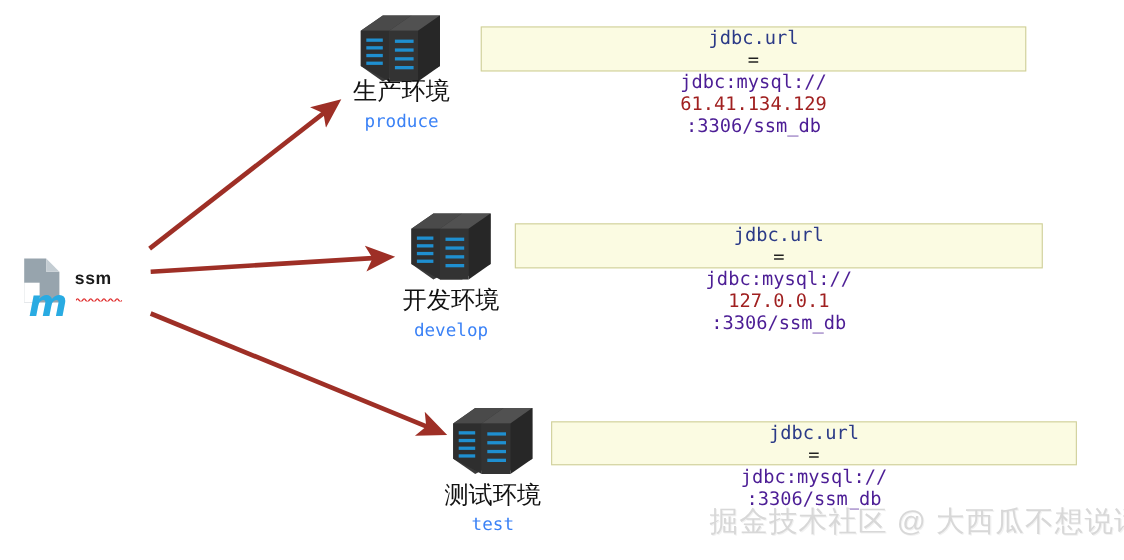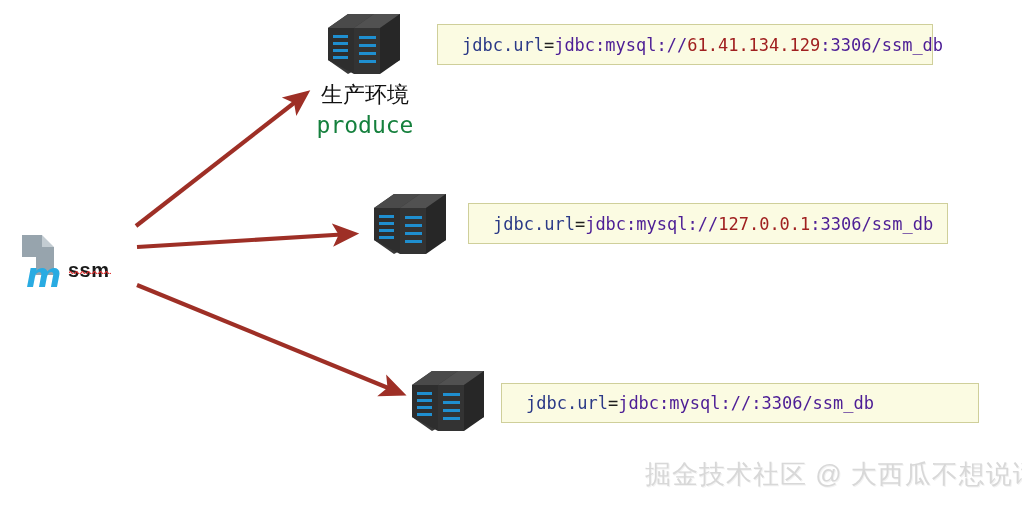--- a/index.html
+++ b/index.html
@@ -29,23 +29,23 @@
 
   
   .proj-icon {
     left: 12px;
     top: 229px;
     width: 56px;
     height: 60px;
   }
   .proj-label {
     left: 68px;
-    top: 259px;
-    font-family: "Liberation Sans", sans-serif;
-    font-size: 20px;
+    top: 245px;
+    font-family: "Liberation Sans", sans-serif;
+    font-size: 16px;
     font-weight: 600;
     letter-spacing: 0.5px;
     color: #1a1a1a;
   }
   .squiggle {
     position: absolute;
     left: 69px;
     top: 270px;
     width: 42px;
     height: 4px;
@@ -57,40 +57,41 @@
   
   .env-cn {
     font-family: "Liberation Sans", sans-serif;
     font-size: 22px;
     color: #111111;
     white-space: nowrap;
     text-align: center;
   }
   .env-en {
     font-family: "DejaVu Sans Mono", monospace;
-    font-size: 23px;
-    color: #15803d;
+    font-size: 16px;
+    color: #3b82f6;
     white-space: nowrap;
     text-align: center;
     margin-top: 2px;
   }
   .env-block { text-align: center; }
 
   
   .url-box {
     background: #fbfbe2;
     border: 1px solid #cfcf9a;
     box-sizing: border-box;
     display: flex;
     align-items: center;
-    padding: 0 24px;
+    padding: 0 4px;
     font-family: "DejaVu Sans Mono", monospace;
     font-size: 17px;
     white-space: nowrap;
     letter-spacing: 0px;
+    flex-direction: column;
   }
   .t-key   { color: #2b3a87; }
   .t-eq    { color: #1f1f1f; }
   .t-green { color: #4c1d95; }
   .t-ip    { color: #a02020; font-weight: normal; }
 
   
   .watermark {
     left: 645px;
     top: 457px;
@@ -156,21 +157,21 @@
 
       <g fill="#1f8fd0">
         <rect x="37" y="28" width="17" height="3"></rect>
         <rect x="37" y="36" width="17" height="3"></rect>
         <rect x="37" y="44" width="17" height="3"></rect>
         <rect x="37" y="52" width="17" height="3"></rect>
       </g>
     </svg>
   </div>
 
-  <div class="abs env-block" style="left:295px; top:80px; width:140px;">
+  <div class="abs env-block" style="left:295px; top:68px; width:140px;">
     <div class="env-cn">生产环境</div>
     <div class="env-en">produce</div>
   </div>
 
   <div class="abs url-box" style="left:437px; top:24px; width:496px; height:41px;">
     <span class="t-key">jdbc.url</span>
       <span class="t-eq">=</span>
       <span class="t-green">jdbc:mysql://</span>
       <span class="t-ip">61.41.134.129</span>
       <span class="t-green">:3306/ssm_db</span>
@@ -193,20 +194,24 @@
       </g>
       <g fill="#1f8fd0">
         <rect x="37" y="28" width="17" height="3"></rect>
         <rect x="37" y="36" width="17" height="3"></rect>
         <rect x="37" y="44" width="17" height="3"></rect>
         <rect x="37" y="52" width="17" height="3"></rect>
       </g>
     </svg>
   </div>
 
+  <div class="abs env-block" style="left:340px; top:258px; width:140px;">
+    <div class="env-cn">开发环境</div>
+    <div class="env-en">develop</div>
+  </div>
 
   <div class="abs url-box" style="left:468px; top:203px; width:480px; height:41px;">
     <span class="t-key">jdbc.url</span>
       <span class="t-eq">=</span>
       <span class="t-green">jdbc:mysql://</span>
       <span class="t-ip">127.0.0.1</span>
       <span class="t-green">:3306/ssm_db</span>
   </div>
 
   <div class="abs" style="left:406px; top:365px;">
@@ -226,20 +231,24 @@
       </g>
       <g fill="#1f8fd0">
         <rect x="37" y="28" width="17" height="3"></rect>
         <rect x="37" y="36" width="17" height="3"></rect>
         <rect x="37" y="44" width="17" height="3"></rect>
         <rect x="37" y="52" width="17" height="3"></rect>
       </g>
     </svg>
   </div>
 
+  <div class="abs env-block" style="left:378px; top:435px; width:140px;">
+    <div class="env-cn">测试环境</div>
+    <div class="env-en">test</div>
+  </div>
 
   <div class="abs url-box" style="left:501px; top:383px; width:478px; height:40px;">
     <span class="t-key">jdbc.url</span>
       <span class="t-eq">=</span>
       <span class="t-green">jdbc:mysql://</span>
       <span class="t-green">:3306/ssm_db</span>
   </div>
 
   <div class="abs watermark">掘金技术社区 @ 大西瓜不想说话</div>
 

